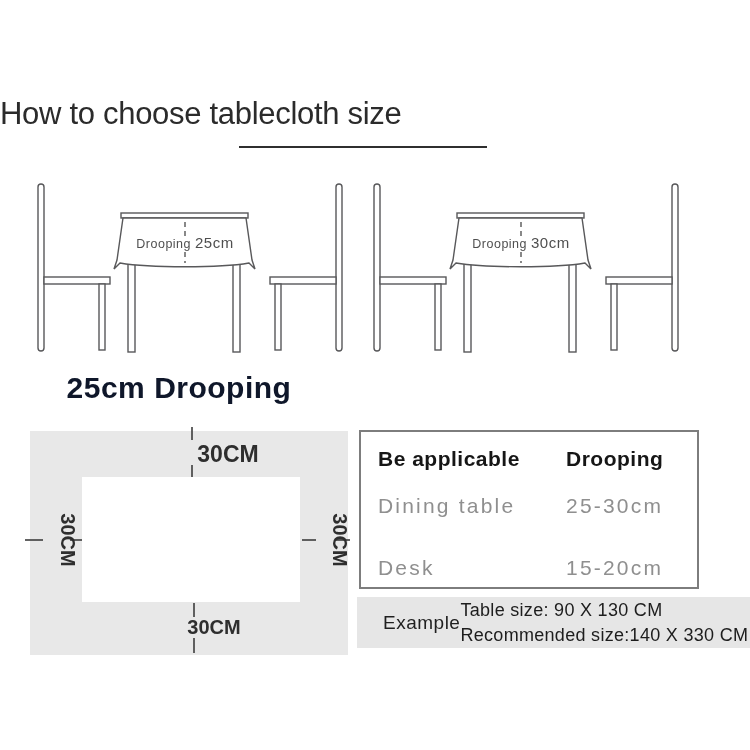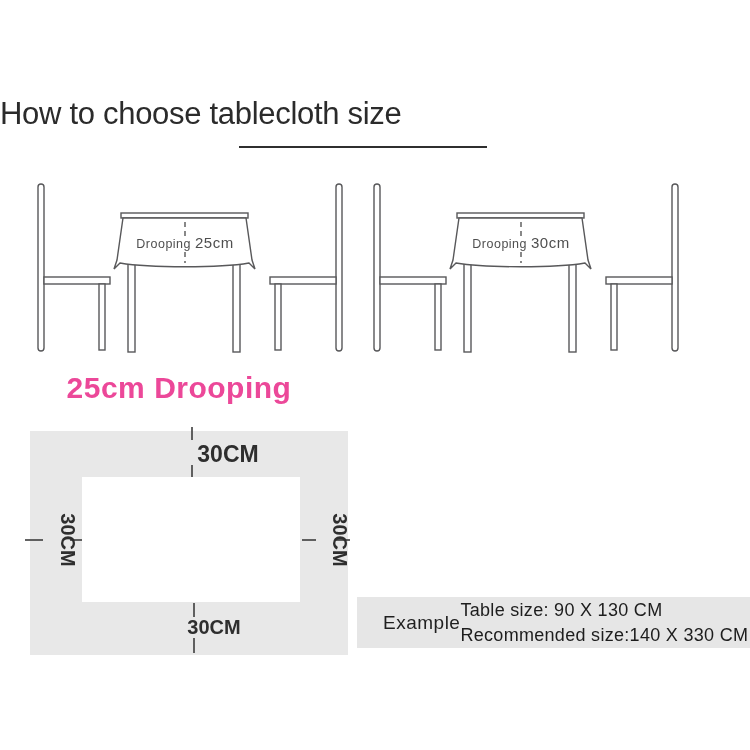--- a/index.html
+++ b/index.html
@@ -10,21 +10,21 @@
   .abs{position:absolute;}
   .title{
     left:0;right:0;top:96px;text-align:left;
     font-size:31px;color:#2b2b2b;letter-spacing:-0.3px;
   }
   .title-underline{
     left:239px;top:146px;width:248px;height:2px;background:#2f2f2f;
   }
   .caption{
     top:371px;width:334px;text-align:center;
-    font-size:30px;font-weight:bold;color:#ec4899;letter-spacing:0.5px;
+    font-size:30px;font-weight:bold;color:#0f172a;letter-spacing:0.5px;
   }
   .caption.left{left:12px;}
   .caption.right{left:356px;}
   svg .ln{stroke:#58585a;stroke-width:1.4;fill:#ffffff;}
   svg .dash{stroke:#4a4a4a;stroke-width:1.3;stroke-dasharray:5 4;fill:none;}
   svg .cloth-text{fill:#4f4f4f;letter-spacing:0.5px;}
   svg .dim-dash{stroke:#3c3c3c;stroke-width:1.6;fill:none;}
   svg .dim-text{fill:#2e2e2e;font-weight:bold;font-family:"Liberation Sans",sans-serif;}
   .size-table{
     left:359px;top:430px;width:336px;height:155px;
@@ -121,20 +121,28 @@
       <line class="dim-dash" x1="50" y1="115" x2="62" y2="115"></line>
       <line class="dim-dash" x1="282" y1="115" x2="296" y2="115"></line>
       <line class="dim-dash" x1="316" y1="115" x2="330" y2="115"></line>
     </g>
     <text class="dim-text" x="208" y="37" font-size="23" text-anchor="middle">30CM</text>
     <text class="dim-text" x="194" y="209" font-size="20" text-anchor="middle">30CM</text>
     <text class="dim-text" font-size="20" text-anchor="middle" transform="translate(41,115) rotate(90)">30CM</text>
     <text class="dim-text" font-size="20" text-anchor="middle" transform="translate(313,115) rotate(90)">30CM</text>
   </svg>
 
+  <div class="abs size-table">
+    <div class="cell hdr col1" style="top:15px">Be applicable</div>
+    <div class="cell hdr col2" style="top:15px">Drooping</div>
+    <div class="cell rowtxt col1" style="top:62px">Dining table</div>
+    <div class="cell rowtxt col2" style="top:62px">25-30cm</div>
+    <div class="cell rowtxt col1" style="top:124px">Desk</div>
+    <div class="cell rowtxt col2" style="top:124px">15-20cm</div>
+  </div>
 
   <div class="abs example-strip">
     <div class="example-label">Example</div>
     <div class="example-lines">
       <div>Table size: 90 X 130 CM</div>
       <div>Recommended size:140 X 330 CM</div>
     </div>
   </div>
 
 </div>

